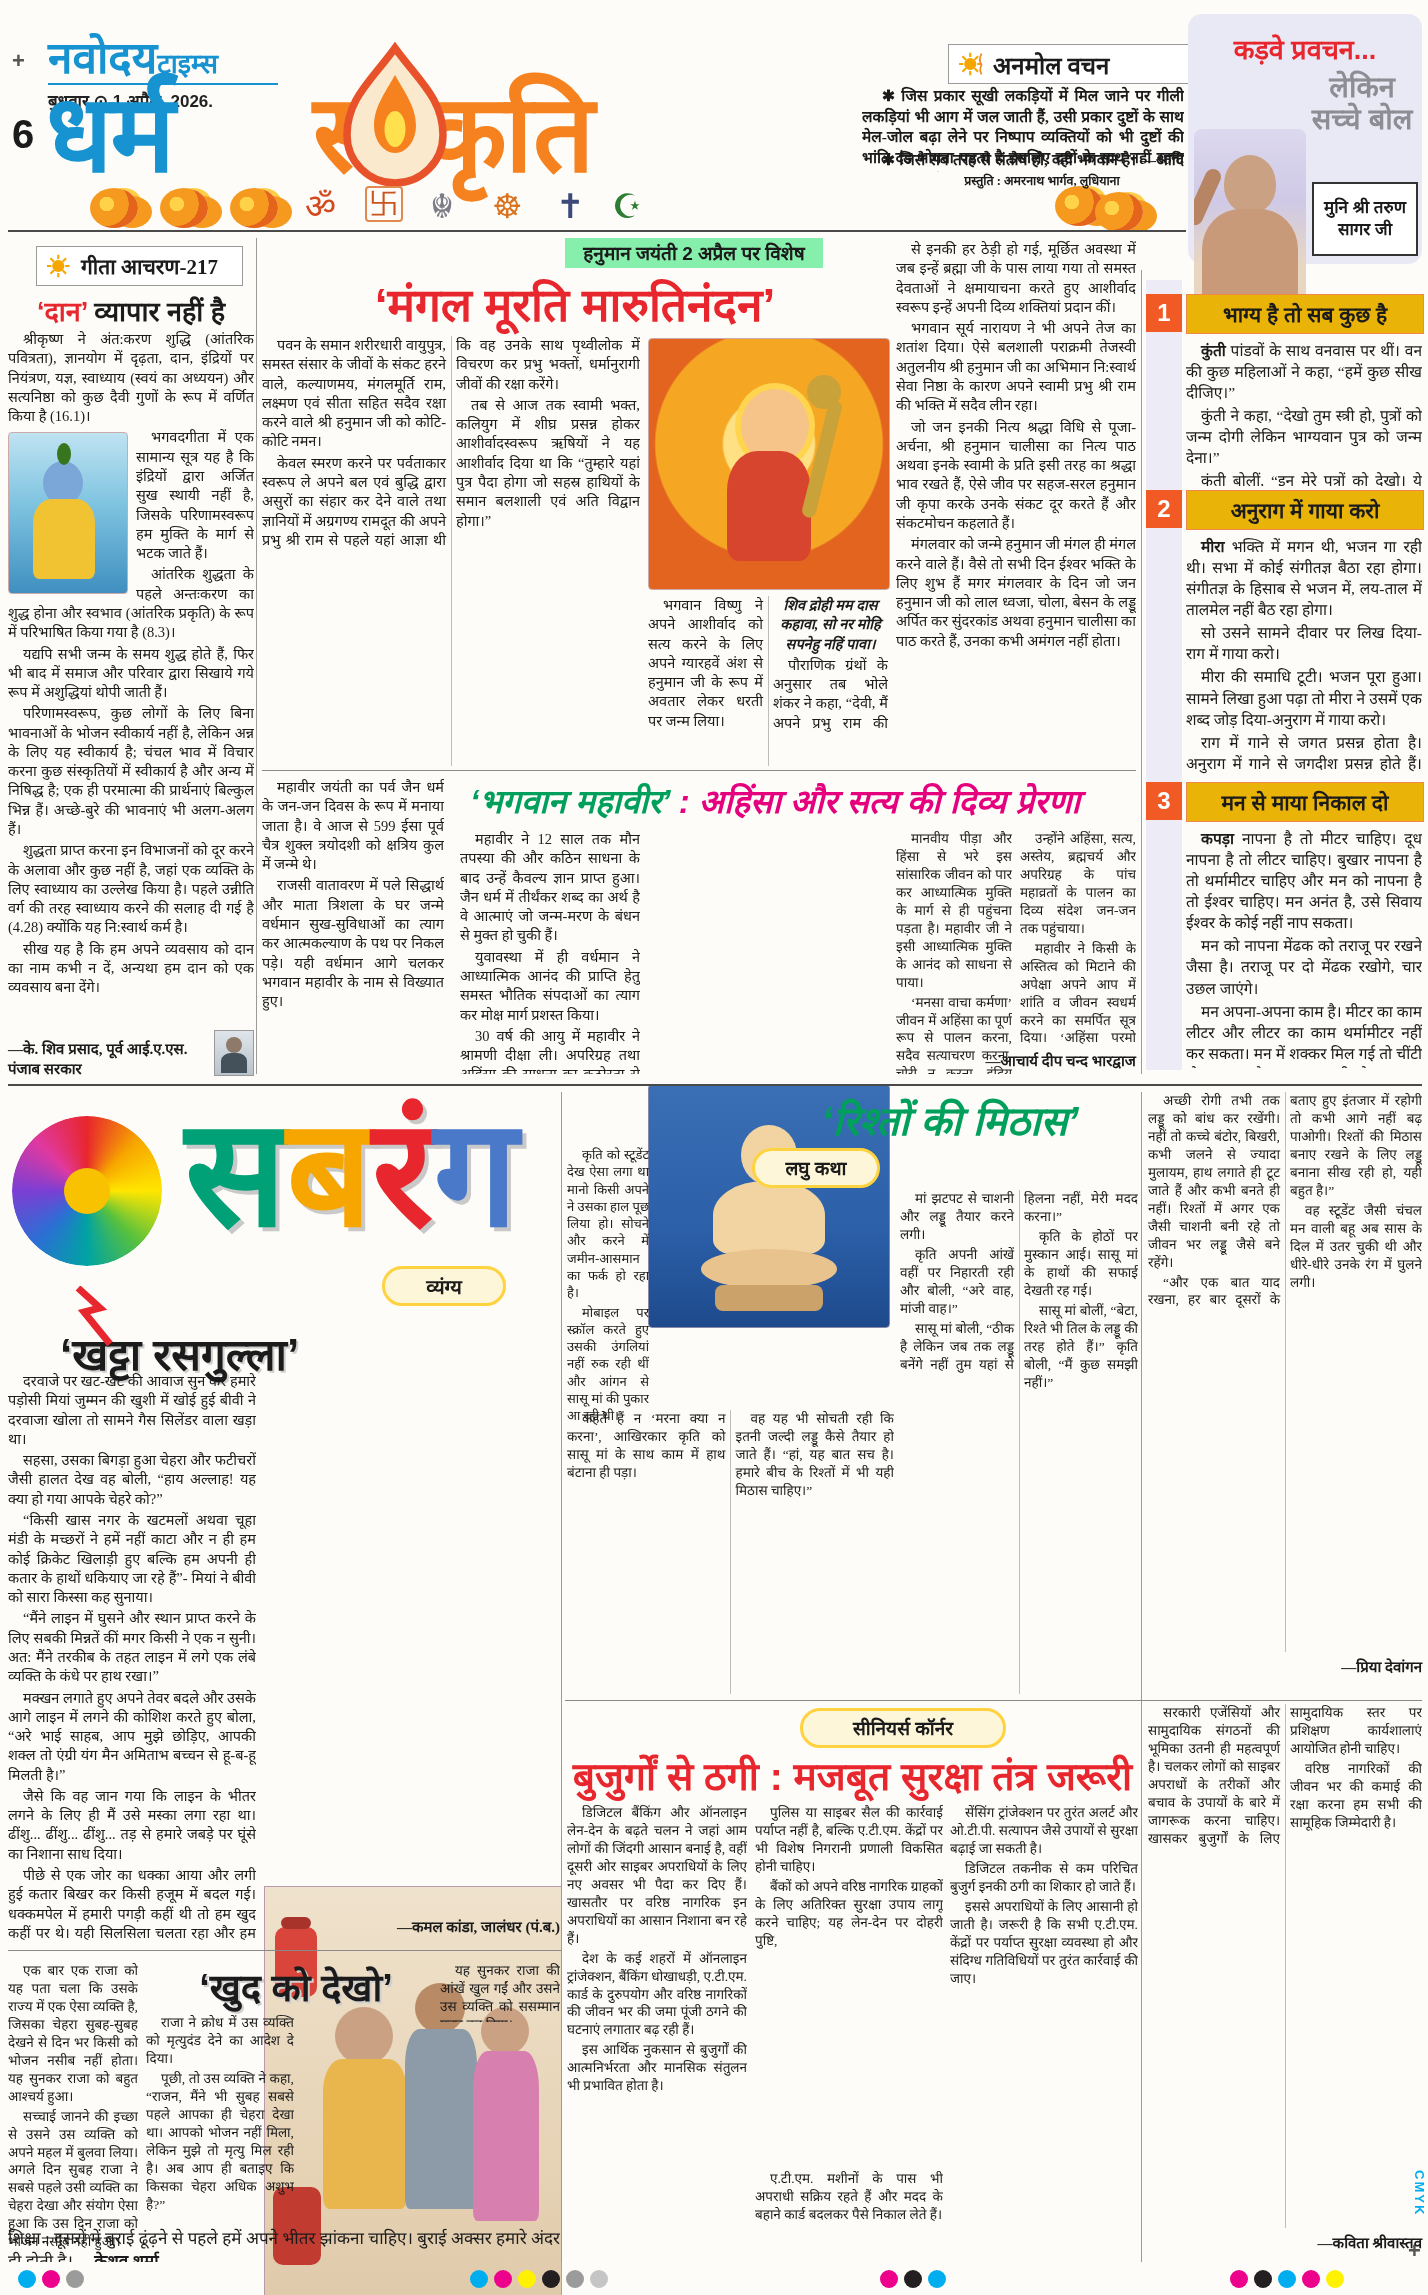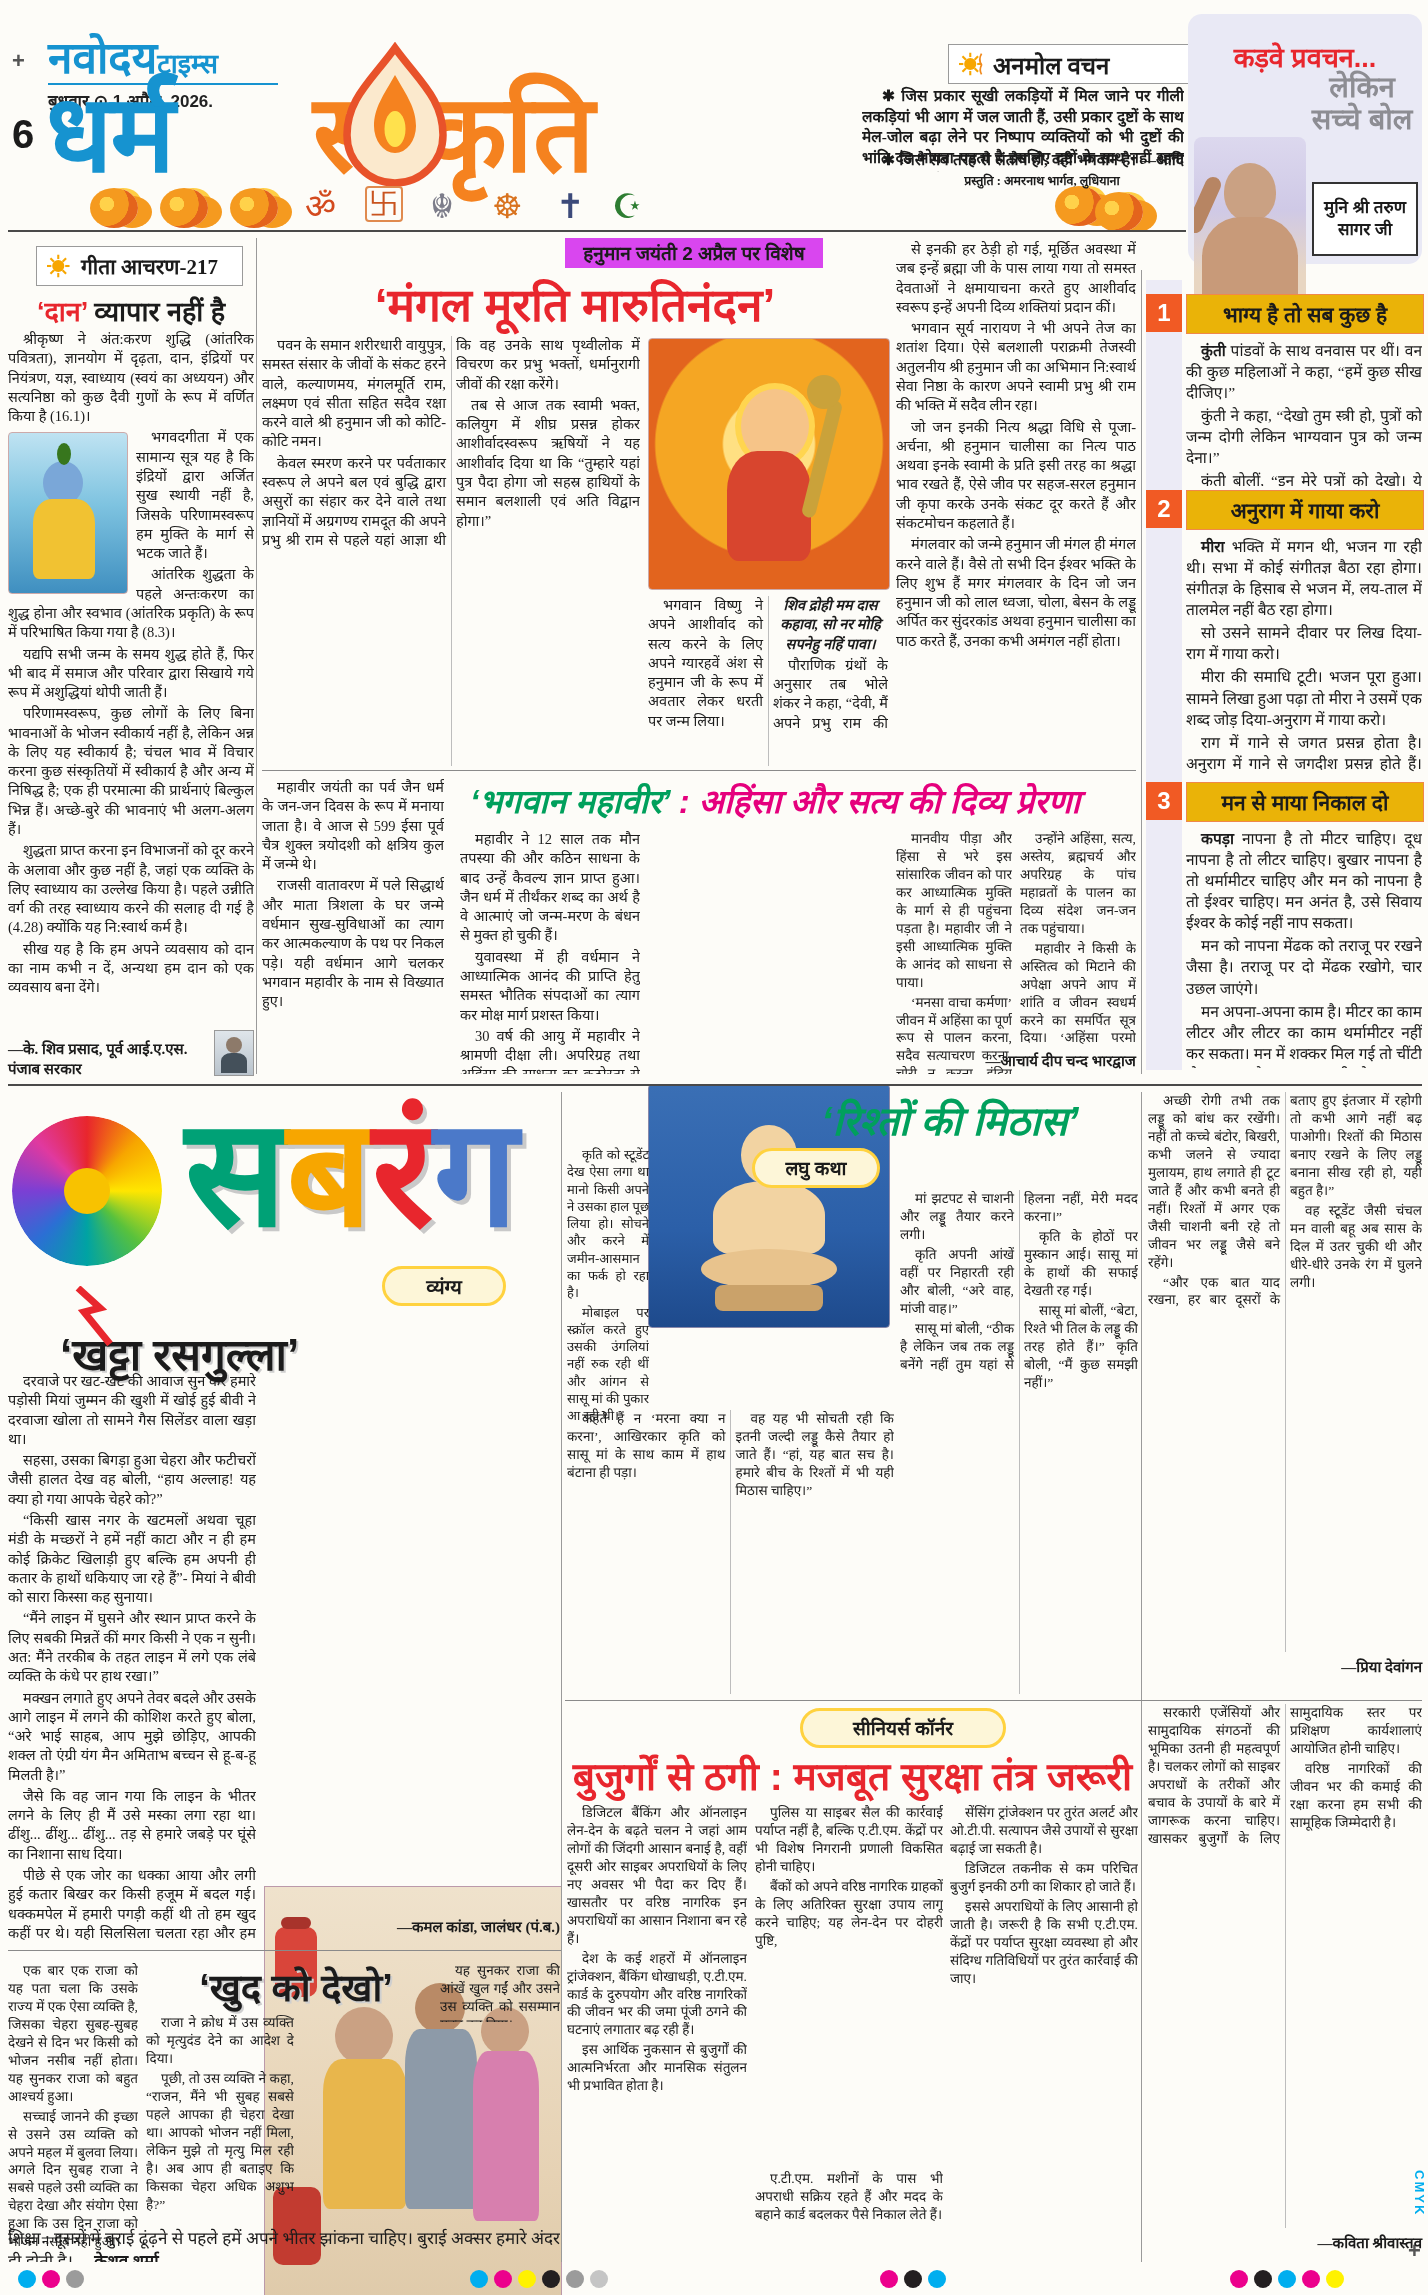--- a/index.html
+++ b/index.html
@@ -38,21 +38,21 @@
              text-align:center;line-height:1.3;display:flex;align-items:center;justify-content:center}
   
   .numsq{background:#f15a24;color:#fff;font-weight:bold;font-size:24px;display:flex;
          align-items:center;justify-content:center}
   .secbar{background:#eab308;border:1.5px solid #f0884a;font-weight:bold;font-size:21px;
           display:flex;align-items:center;justify-content:center}
   
   .head-dan{font-weight:bold;font-size:27px;text-align:center}
   .head-dan .q{color:#e8262d}
   .head-red-big{color:#e8262d;font-weight:bold;font-size:46px;text-align:center;white-space:nowrap}
-  .kicker{background:#d946ef;font-weight:bold;font-size:19px;display:flex;align-items:center;justify-content:center}
+  .kicker{background:#86efac;font-weight:bold;font-size:19px;display:flex;align-items:center;justify-content:center}
   .mahavir-head{font-weight:bold;font-style:italic;font-size:33px;white-space:nowrap}
   .mh-green{color:#00a05c}.mh-mag{color:#e5007d}
   .green-script{color:#00a05c;font-weight:bold;font-style:italic;font-size:40px;white-space:nowrap}
   .red-head2{color:#e8262d;font-weight:bold;font-size:39px;white-space:nowrap}
   .black-head{font-weight:bold;font-size:44px;white-space:nowrap;text-shadow:2px 2px 0 #cfcfcf}
   
   .sab{font-weight:bold;font-size:150px;line-height:1;text-shadow:4px 4px 0 #c9c9c9}
   .sab span:nth-child(1){color:#00a176}.sab span:nth-child(2){color:#f7a600}
   .sab span:nth-child(3){color:#e8262d}.sab span:nth-child(4){color:#4b79c9}
   .rainbow{width:150px;height:150px;border-radius:50%;
@@ -130,21 +130,21 @@
   </div>
   <div class="abs txt" style="left:862px;top:86px;width:322px;height:78px;font-size:15.5px;font-weight:bold">
     <p style="text-indent:20px">✱ जिस प्रकार सूखी लकड़ियों में मिल जाने पर गीली लकड़ियां भी आग में जल जाती हैं, उसी प्रकार दुष्टों के साथ मेल-जोल बढ़ा लेने पर निष्पाप व्यक्तियों को भी दुष्टों की भांति दंड भोगना पड़ता है इसलिए दुष्टों के साथ नहीं रहना चाहिए।  —महात्मा विदुर</p>
   </div>
   <div class="abs txt" style="left:862px;top:150px;width:322px;height:22px;font-size:15.5px;font-weight:bold">
     <p style="text-indent:20px">✱ जिसे सब तरह से संतोष हो, वही भगवान है।  —आदि गुरु शंकराचार्य</p>
   </div>
   <div class="abs presenter" style="left:900px;top:172px;width:284px;text-align:center">प्रस्तुति : अमरनाथ भार्गव, लुधियाना</div>
 
   <div class="abs kadve" style="left:1188px;top:14px;width:234px;height:250px">
-    <div class="kadve-title" style="margin-top:24px">कड़वे प्रवचन...</div>
+    <div class="kadve-title" style="margin-top:16px">कड़वे प्रवचन...</div>
     <div class="abs ph" style="left:6px;top:62px;width:112px;height:182px;border-radius:8px;background:linear-gradient(180deg,#dcd8ee 0%,#cfc9e6 40%,#e8d6c2 75%)">
       <div class="abs" style="left:30px;top:26px;width:52px;height:58px;border-radius:50% 50% 46% 46%;background:#caa183"></div>
       <div class="abs" style="left:8px;top:80px;width:96px;height:100px;border-radius:40% 40% 0 0;background:#c89a79"></div>
       <div class="abs" style="left:2px;top:38px;width:16px;height:60px;border-radius:8px;background:#b78563;transform:rotate(24deg)"></div>
     </div>
     <div class="abs kadve-sub" style="left:118px;top:58px;width:112px">
       <div>लेकिन</div>
         <div>सच्चे बोल</div>
     </div>
     <div class="abs nameplate" style="left:124px;top:168px;width:102px;height:70px">मुनि श्री तरुण सागर जी</div>

